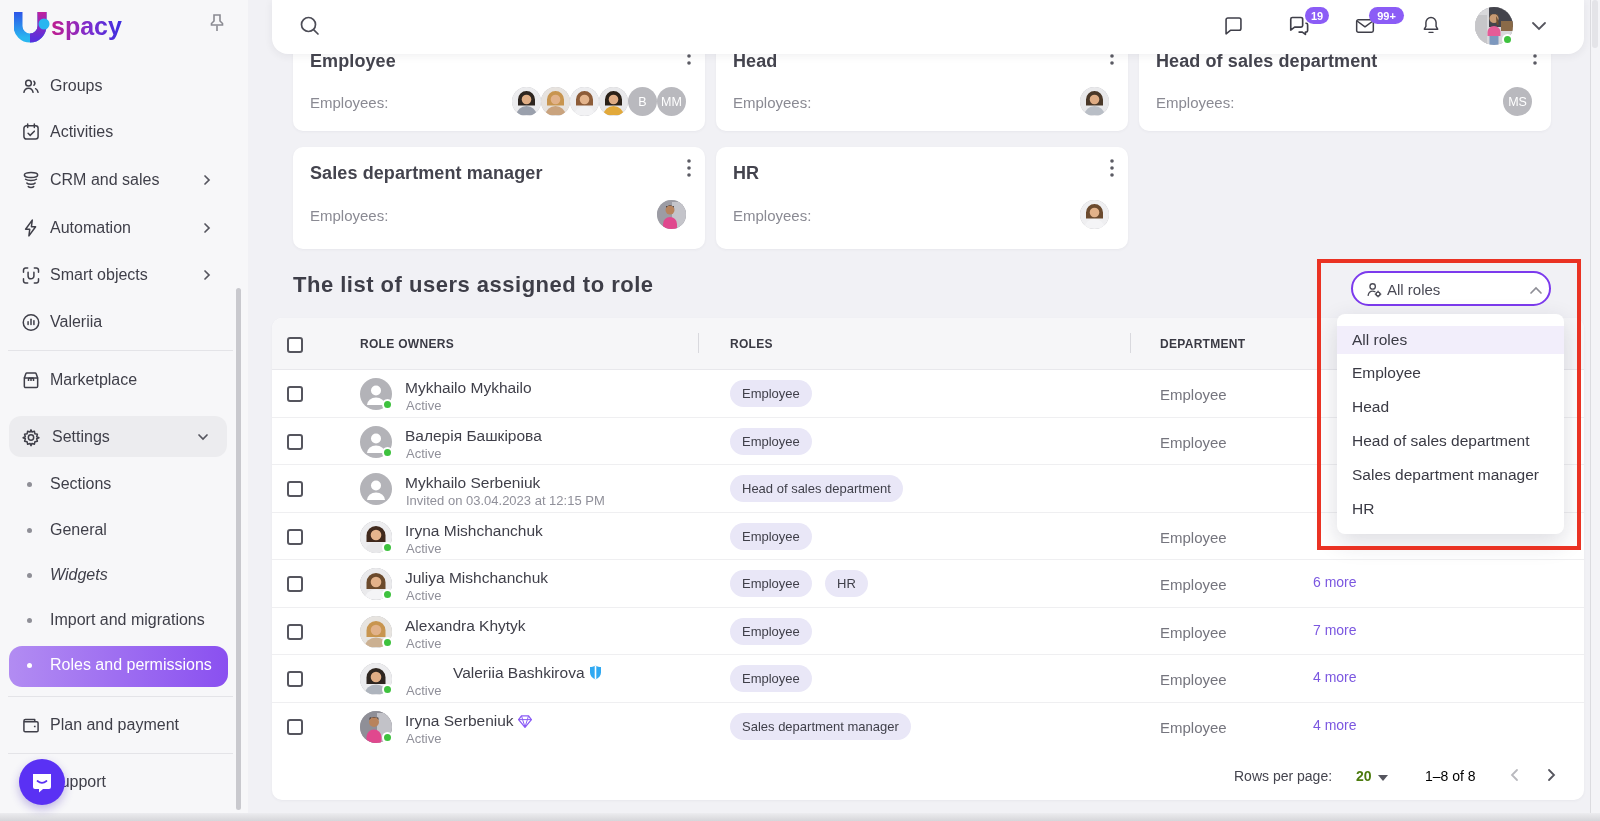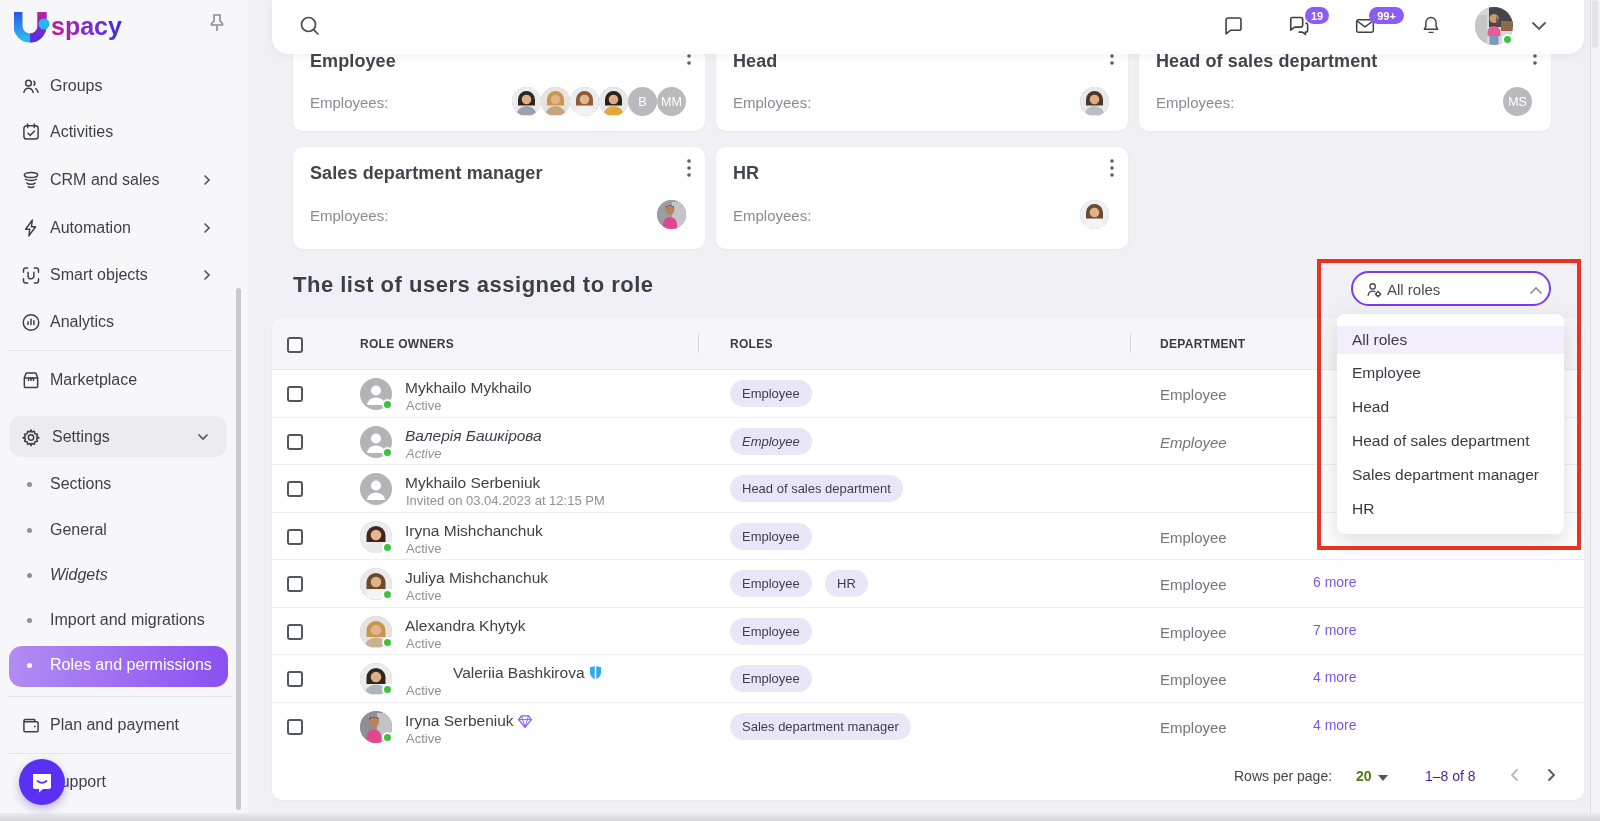--- a/index.html
+++ b/index.html
@@ -145,21 +145,21 @@
   </div>
   <div class="nav-item" style="top:310px;">
     <span class="ic">
         <svg width="21" height="21" viewBox="0 0 24 24" fill="none" stroke="#3F3F49" stroke-width="1.8" stroke-linecap="round">
           <circle cx="12" cy="12" r="9.3"></circle>
           <line x1="8.5" y1="14.5" x2="8.5" y2="11"></line>
           <line x1="12" y1="14.5" x2="12" y2="8"></line>
           <line x1="15.5" y1="14.5" x2="15.5" y2="10"></line>
         </svg>
       </span>
-    <span class="lb">Analytics</span>
+    <span class="lb">Valeriia</span>
   </div>
   <div class="divider" style="top:350px;"></div>
   <div class="nav-item" style="top:368px;">
     <span class="ic">
         <svg width="21" height="21" viewBox="0 0 24 24" fill="none" stroke="#3F3F49" stroke-width="1.8" stroke-linejoin="round">
           <path d="M4 9 h16 v10 a1.5 1.5 0 0 1 -1.5 1.5 h-13 A1.5 1.5 0 0 1 4 19 Z"></path>
           <path d="M4 9 L5.8 3.8 A1.3 1.3 0 0 1 7 3 h10 a1.3 1.3 0 0 1 1.2 .8 L20 9"></path>
           <path d="M9 12.5 v-2 a1.5 1.5 0 0 1 3 0 v2 m0-2 a1.5 1.5 0 0 1 3 0 v2"></path>
         </svg>
       </span>
@@ -393,21 +393,21 @@
           <circle cx="16" cy="12.5" r="5" fill="#fff"></circle>
           <path d="M7 27 a9 7.5 0 0 1 18 0 z" fill="#fff"></path>
         </svg></div>
     <div class="gdot" style="left:110px; top:29px;"></div>
     <div class="nm" style="top:9px;">Mykhailo Mykhailo</div>
     <div class="st" style="top:28px;">Active</div>
     <div class="pill" style="left:458px; top:10px;">Employee</div>
     <div class="dept" style="top:16px;">Employee</div>
   </div>
 
-  <div class="row" style="top:99.5px;font-style:italic;">
+  <div class="row" style="top:99.5px;">
     <div class="cb" style="top:16px;"></div>
     <div class="avatar" style="top:8px;"><svg width="32" height="32" viewBox="0 0 32 32">
           <circle cx="16" cy="12.5" r="5" fill="#fff"></circle>
           <path d="M7 27 a9 7.5 0 0 1 18 0 z" fill="#fff"></path>
         </svg></div>
     <div class="gdot" style="left:110px; top:29px;"></div>
     <div class="nm" style="top:9px;">Валерія Башкірова</div>
     <div class="st" style="top:28px;">Active</div>
     <div class="pill" style="left:458px; top:10px;">Employee</div>
     <div class="dept" style="top:16px;">Employee</div>
@@ -510,21 +510,21 @@
     <div class="dept" style="top:16px;">Employee</div>
     <div class="more" style="top:14px;">4 more</div>
   </div>
 
   <div class="abs" style="left:0; top:432px; width:1312px; height:50px;">
     <span class="abs" style="left:962px; top:18px; font-size:14px; color:#44444E;">Rows per page:</span>
     <span class="abs" style="left:1084px; top:18px; font-size:14px; color:#4d7c0f;font-weight:bold;">20</span>
     <svg class="abs" style="left:1106px; top:25px;" width="10" height="6" viewBox="0 0 10 6" fill="#55555E">
         <path d="M0 0 h10 L5 6 Z"></path>
       </svg>
-    <span class="abs" style="left:1153px; top:18px; font-size:14px; color:#4c1d95;">1–8 of 8</span>
+    <span class="abs" style="left:1153px; top:18px; font-size:14px; color:#000000;">1–8 of 8</span>
     <svg class="abs" style="left:1235px; top:17px;" width="16" height="16" viewBox="0 0 16 16" fill="none" stroke="#B9B9BE" stroke-width="1.8" stroke-linecap="round">
         <path d="M10 3 L5 8 l5 5"></path>
       </svg>
     <svg class="abs" style="left:1271px; top:17px;" width="16" height="16" viewBox="0 0 16 16" fill="none" stroke="#55555E" stroke-width="1.8" stroke-linecap="round">
         <path d="M6 3 l5 5 -5 5"></path>
       </svg>
   </div>
 </div>
 
 <div class="ddbtn">

